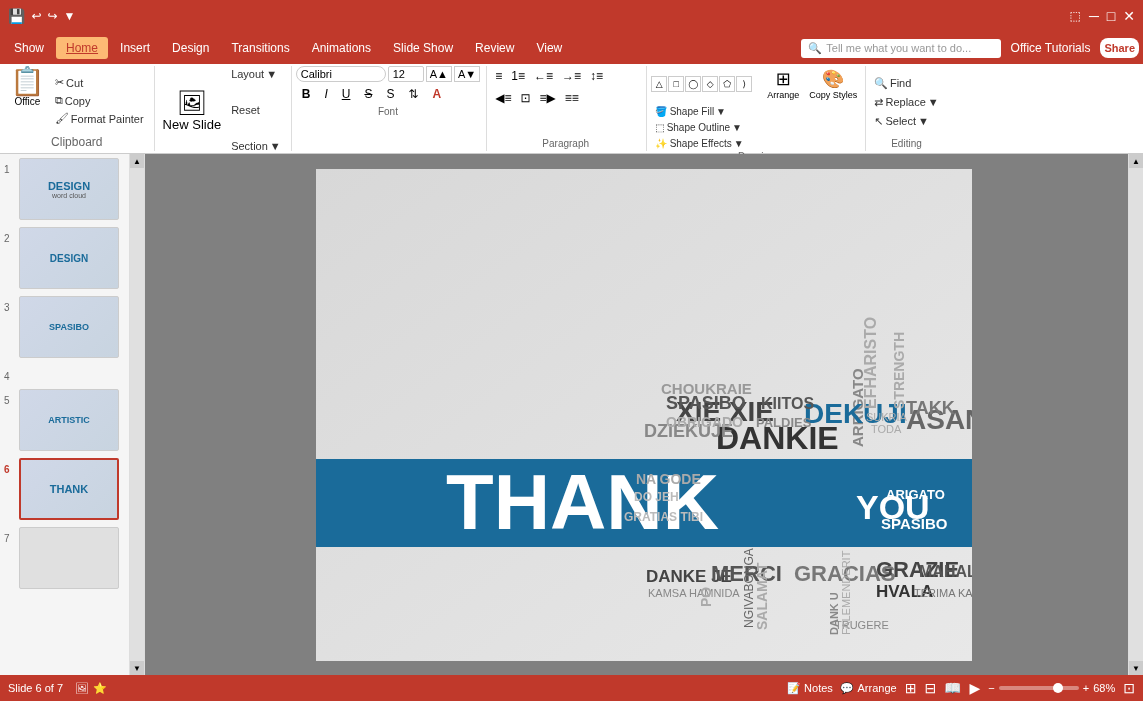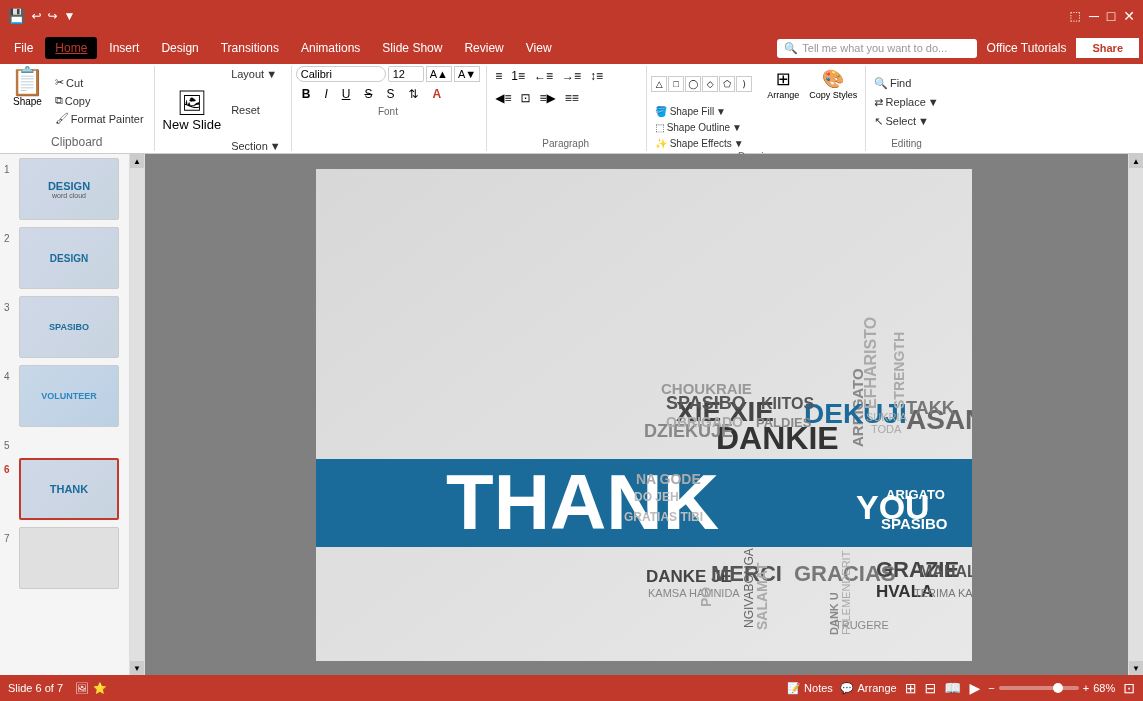--- a/index.html
+++ b/index.html
@@ -28,39 +28,39 @@
       padding: 0 4px;
       gap: 2px;
     }
     .menu-item {
       padding: 4px 10px;
       color: white;
       font-size: 12px;
       cursor: pointer;
       border-radius: 3px;
     }
-    .menu-item.active { background: #000000; color: #c0392b; text-decoration: underline; }
+    .menu-item.active { background: #fdba74; color: #c0392b; text-decoration: underline; }
     .menu-search {
       margin-left: auto;
       display: flex;
       align-items: center;
       background: white;
       border-radius: 3px;
       padding: 3px 8px;
       gap: 4px;
       font-size: 11px;
       color: #666;
       width: 200px;
     }
     .share-btn {
       background: white;
       color: #c0392b;
       border: none;
-      padding: 4px 16px;
-      border-radius: 0;
+      padding: 4px 4px;
+      border-radius: 8px;
       font-size: 11px;
       cursor: pointer;
       margin-left: 8px;
       font-weight: 600;
     }
     .office-tutorials {
       color: white;
       font-size: 12px;
       margin-left: 8px;
       cursor: pointer;
@@ -174,21 +174,21 @@
   </div>
   <div class="right-icons">
     <span style="cursor:pointer;font-size:12px;">⬚</span>
     <span style="cursor:pointer;font-size:14px;">─</span>
     <span style="cursor:pointer;font-size:14px;">□</span>
     <span style="cursor:pointer;font-size:14px;">✕</span>
   </div>
 </div>
 
 <div id="menu-bar">
-  <div class="menu-item">File</div>
+  <div class="menu-item">Show</div>
   <div class="menu-item active">Home</div>
   <div class="menu-item">Insert</div>
   <div class="menu-item">Design</div>
   <div class="menu-item">Transitions</div>
   <div class="menu-item">Animations</div>
   <div class="menu-item">Slide Show</div>
   <div class="menu-item">Review</div>
   <div class="menu-item">View</div>
   <div class="menu-search">
     <span>🔍</span>
@@ -197,21 +197,21 @@
   <span class="office-tutorials">Office Tutorials</span>
   <button class="share-btn">Share</button>
 </div>
 
 <div id="ribbon" style="height:90px; background:white; border-bottom:1px solid #ccc; display:flex; align-items:stretch; padding:2px 4px;">
 
   <div class="ribbon-group" style="display:flex;flex-direction:column;border-right:1px solid #ddd;padding:0 6px 2px 2px;">
     <div style="display:flex;align-items:stretch;flex:1;gap:2px;">
       <div style="display:flex;flex-direction:column;align-items:center;padding:2px 4px;cursor:pointer;border-radius:2px;min-width:40px;">
         <span style="font-size:28px;line-height:1;">📋</span>
-        <span style="font-size:10px;">Shape</span>
+        <span style="font-size:10px;">Office</span>
       </div>
       <div style="display:flex;flex-direction:column;gap:1px;justify-content:center;">
         <div class="ribbon-btn-small" style="font-size:11px;">✂ <span>Cut</span></div>
         <div class="ribbon-btn-small" style="font-size:11px;">⧉ <span>Copy</span></div>
         <div class="ribbon-btn-small" style="font-size:11px;">🖌 <span>Format Painter</span></div>
       </div>
     </div>
     <div style="font-size:12px;color:#666;text-align:center;">Clipboard</div>
   </div>
 
@@ -328,27 +328,27 @@
 
     <div class="slide-thumb" style="display:flex;align-items:flex-start;gap:3px;cursor:pointer;">
       <span style="font-size:10px;color:#666;min-width:12px;margin-top:6px;">3</span>
       <div style="width:100px;height:62px;background:linear-gradient(135deg,#d0d8e8,#c8d4e0);border:1px solid #ccc;border-radius:2px;display:flex;align-items:center;justify-content:center;">
         <span style="font-size:9px;font-weight:900;color:#1a6b9a;">SPASIBO</span>
       </div>
     </div>
 
     <div class="slide-thumb" style="display:flex;align-items:flex-start;gap:3px;cursor:pointer;">
       <span style="font-size:10px;color:#666;min-width:12px;margin-top:6px;">4</span>
-      <div style="width:100px;height:62px;background:linear-gradient(135deg,#c8d8e8,#bcd0e4);border:1px solid #ccc;border-radius:2px;display:flex;align-items:center;justify-content:center;">
-        <span style="font-size:9px;font-weight:900;color:#2e86c1;">VOLUNTEER</span>
-      </div>
     </div>
 
     <div class="slide-thumb" style="display:flex;align-items:flex-start;gap:3px;cursor:pointer;">
       <span style="font-size:10px;color:#666;min-width:12px;margin-top:6px;">5</span>
+      <div style="width:100px;height:62px;background:linear-gradient(135deg,#d0d8e8,#c8d4e0);border:1px solid #ccc;border-radius:2px;display:flex;align-items:center;justify-content:center;">
+        <span style="font-size:9px;font-weight:900;color:#1a6b9a;">ARTISTIC</span>
+      </div>
     </div>
 
     <div class="slide-thumb" style="display:flex;align-items:flex-start;gap:3px;cursor:pointer;">
       <span style="font-size:10px;color:#c0392b;font-weight:bold;min-width:12px;margin-top:6px;">6</span>
       <div style="width:100px;height:62px;background:linear-gradient(135deg,#d0d8e8,#c8d4e0);border:2px solid #c0392b;border-radius:2px;display:flex;align-items:center;justify-content:center;">
         <span style="font-size:11px;font-weight:900;color:#1a6b9a;">THANK</span>
       </div>
     </div>
 
     <div class="slide-thumb" style="display:flex;align-items:flex-start;gap:3px;cursor:pointer;">

